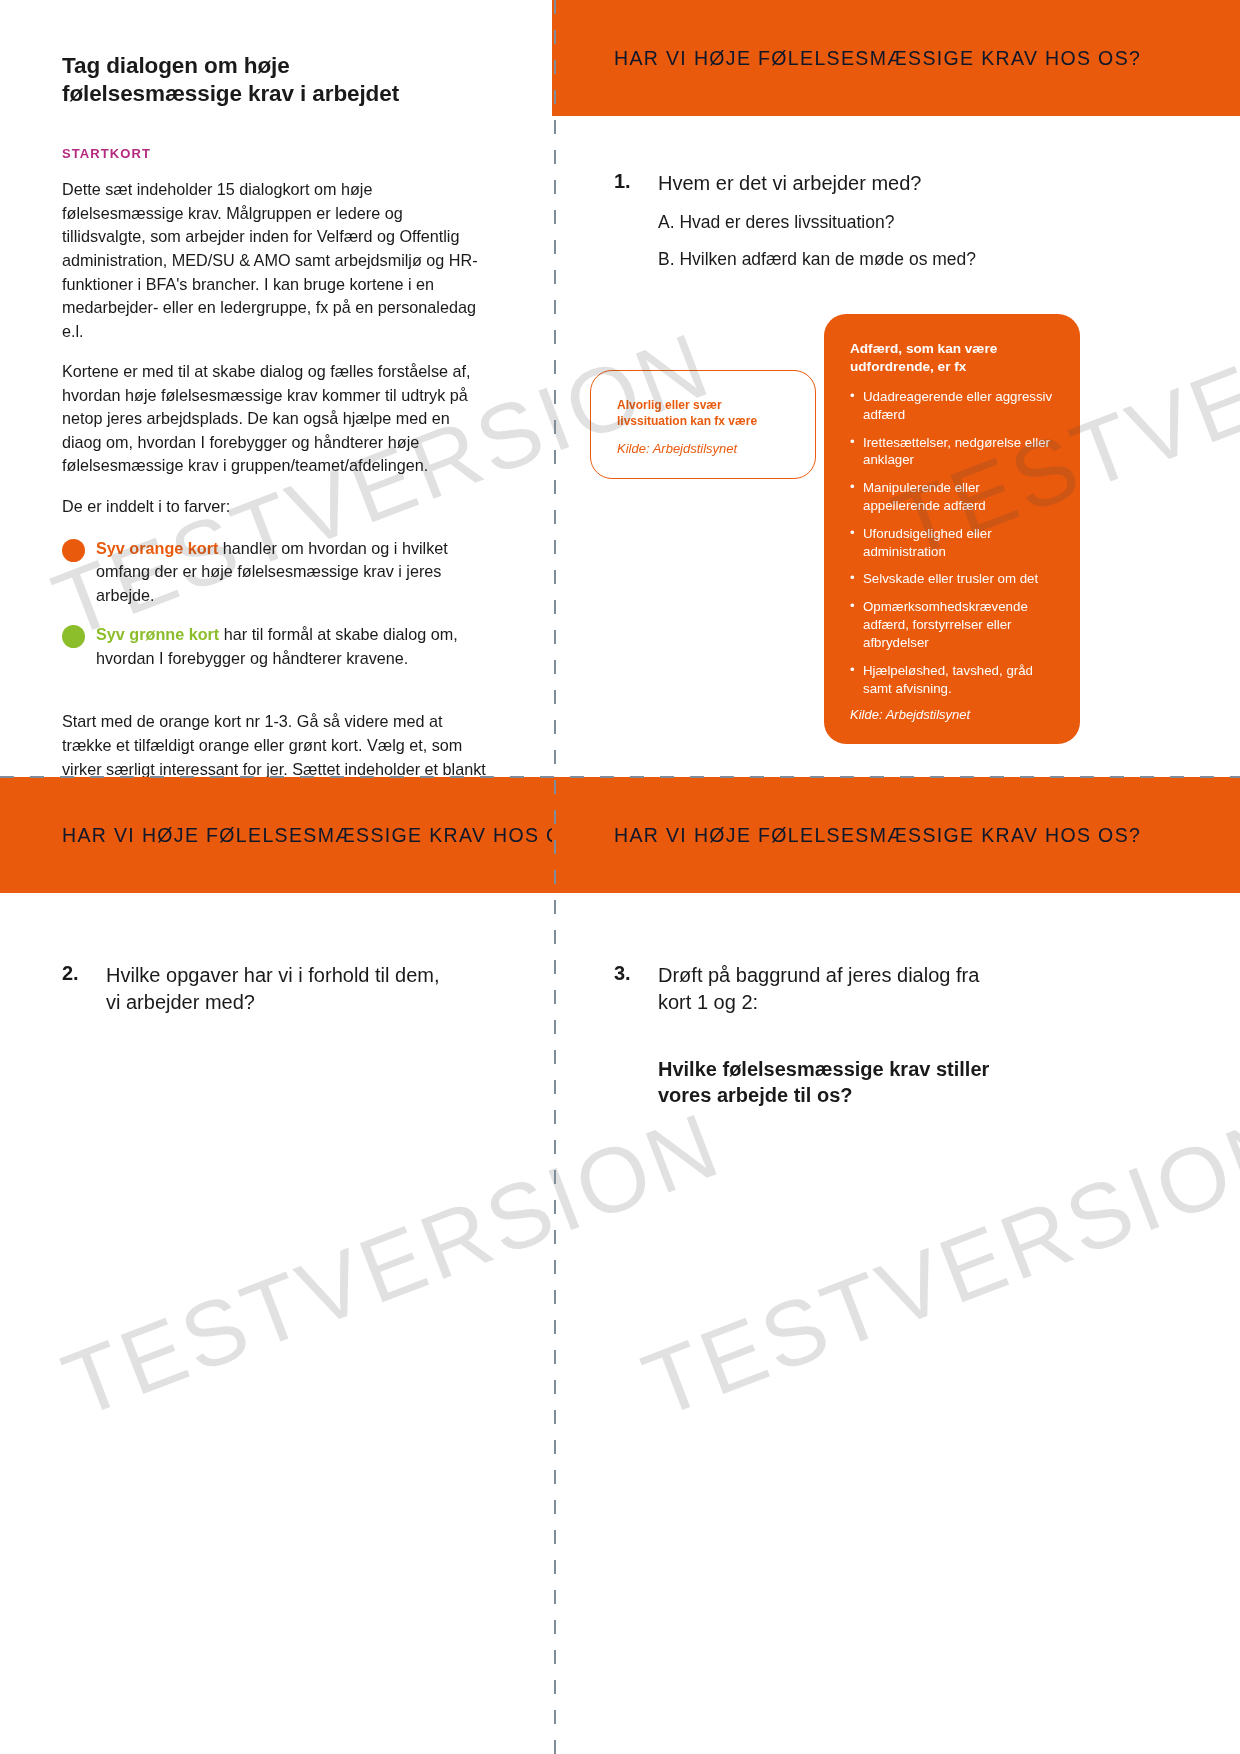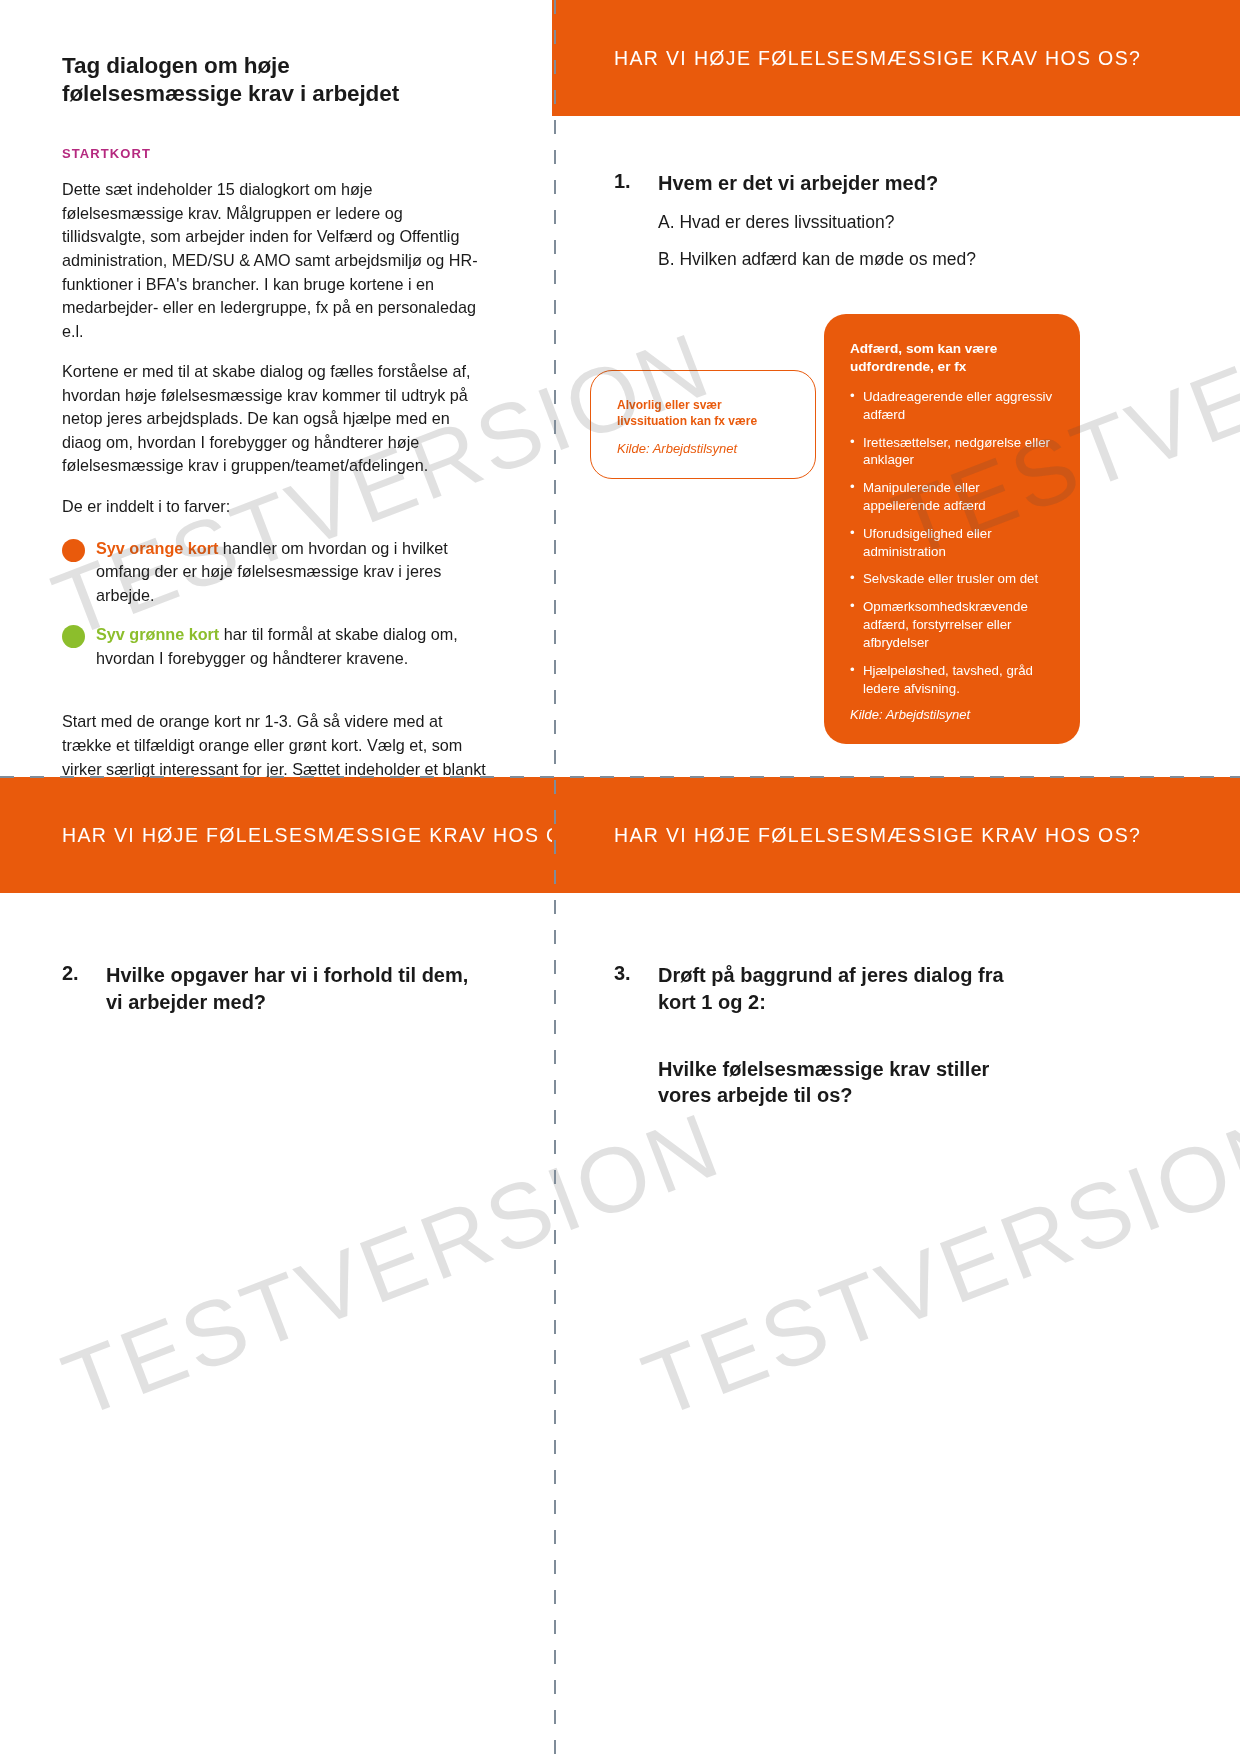--- a/index.html
+++ b/index.html
@@ -71,21 +71,21 @@
     position: absolute;
     left: 0;
     top: 0;
     width: 100%;
     height: 116px;
     background: #e95a0c;
     display: flex;
     align-items: center;
   }
   .band-label {
-    color: #ffffff;
+    color: #0f172a;
     font-size: 19.5px;
     letter-spacing: 1.35px;
     font-weight: 400;
     padding-left: 62px;
     white-space: nowrap;
   }
   .card-tr .band,
   .card-br .band { left: 0; width: 100%; }
   .card-bl .band { height: 116px; }
 
@@ -147,21 +147,21 @@
   .q-num {
     font-size: 20px;
     font-weight: 700;
     width: 44px;
     flex: 0 0 44px;
     color: #1a1a1a;
   }
   .q-body { flex: 1 1 auto; }
   .q-head {
     font-size: 20px;
-    font-weight: 700;
+    font-weight: 400;
     line-height: 1.34;
     color: #1a1a1a;
     white-space: pre-line;
   }
   .q-sub {
     font-size: 17.5px;
     line-height: 1.3;
     margin-top: 14px;
     color: #1a1a1a;
     font-weight: 400;
@@ -300,21 +300,21 @@
     <div class="callout filled" id="callout-adfaerd">
       <div class="callout-title lg">Adfærd, som kan være
 udfordrende, er fx</div>
       <ul>
         <li>Udadreagerende eller aggressiv adfærd</li>
         <li>Irettesættelser, nedgørelse eller anklager</li>
         <li>Manipulerende eller appellerende adfærd</li>
         <li>Uforudsigelighed eller administration</li>
         <li>Selvskade eller trusler om det</li>
         <li>Opmærksomhedskrævende adfærd, forstyrrelser eller afbrydelser</li>
-        <li>Hjælpeløshed, tavshed, gråd ledere afvisning.</li>
+        <li>Hjælpeløshed, tavshed, gråd samt afvisning.</li>
       </ul>
       <div class="kilde">Kilde: Arbejdstilsynet</div>
     </div>
   </div>
 
   <div class="card card-bl">
     <div class="band">
       <span class="band-label">HAR VI HØJE FØLELSESMÆSSIGE KRAV HOS OS?</span>
     </div>
 

